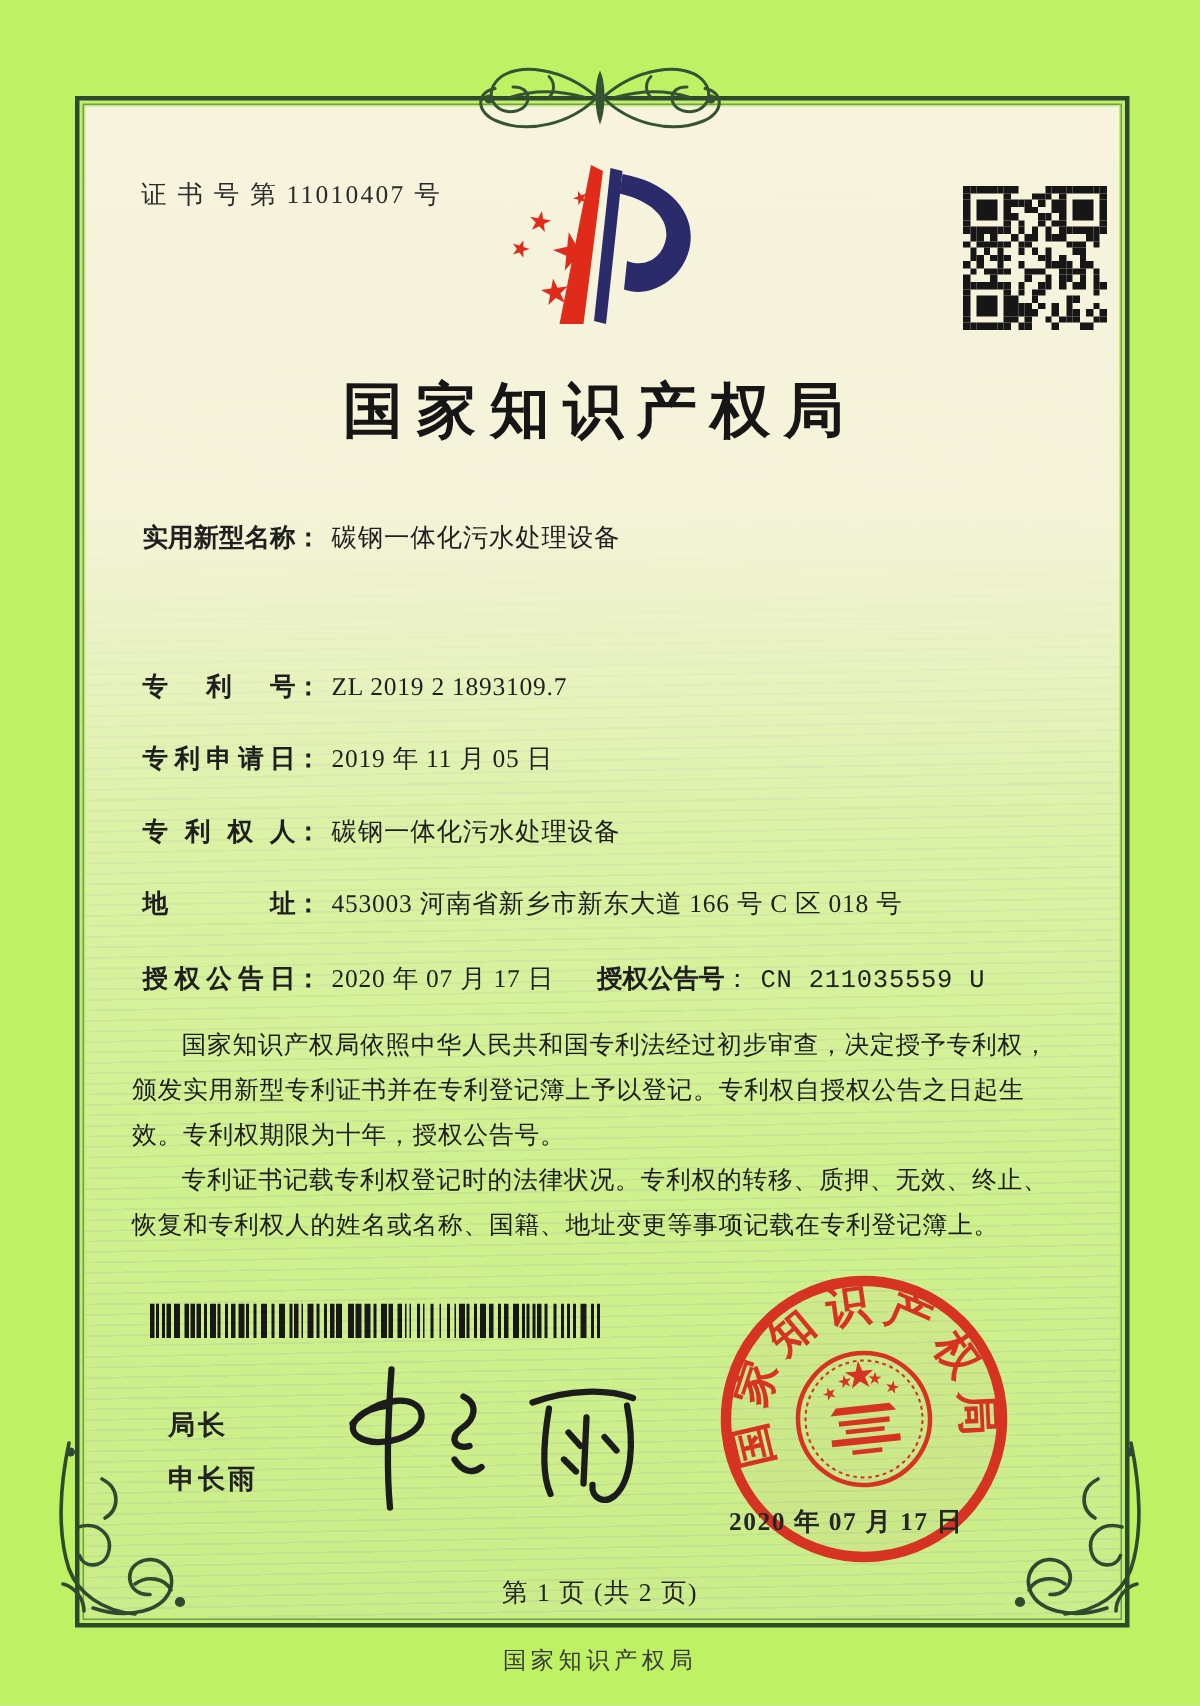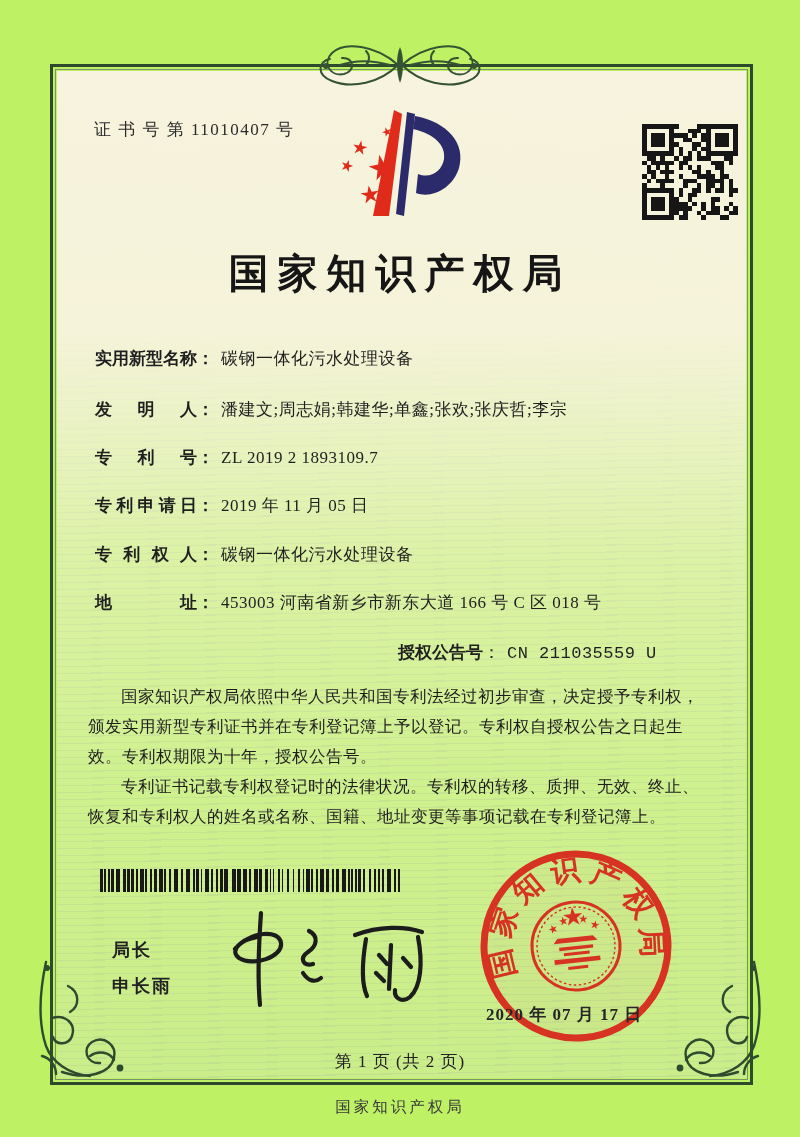--- a/index.html
+++ b/index.html
@@ -569,34 +569,34 @@
       <b class=""></b>
       <b class=""></b>
     </div>
 
   <div class="title">国家知识产权局</div>
 
   <div class="layer">
     <div class="row" style="top:347px;left:95px">
       <span class="lbl">实用新型名称</span><span class="colon">：</span><span class="val">碳钢一体化污水处理设备</span>
     </div>
-    <div class="row" style="top:398px;left:95px">
-      <span class="lbl">发明人</span><span class="colon">：</span><span class="val">潘建文;周志娟;韩建华;单鑫;张欢;张庆哲;李宗</span>
-    </div>
     <div class="row" style="top:446px;left:95px">
       <span class="lbl">专利号</span><span class="colon">：</span><span class="val">ZL 2019 2 1893109.7</span>
     </div>
     <div class="row" style="top:494px;left:95px">
       <span class="lbl">专利申请日</span><span class="colon">：</span><span class="val">2019 年 11 月 05 日</span>
     </div>
     <div class="row" style="top:543px;left:95px">
       <span class="lbl">专利权人</span><span class="colon">：</span><span class="val">碳钢一体化污水处理设备</span>
     </div>
     <div class="row" style="top:591px;left:95px">
       <span class="lbl">地址</span><span class="colon">：</span><span class="val">453003 河南省新乡市新东大道 166 号 C 区 018 号</span>
+    </div>
+    <div class="row" style="top:641px;left:95px">
+      <span class="lbl">授权公告日</span><span class="colon">：</span><span class="val">2020 年 07 月 17 日</span>
     </div>
     <div class="row2" style="top:641px;left:398px">
       <span class="lbl">授权公告号</span><span class="colon">：</span><span class="val">CN 211035559 U</span>
     </div>
   </div>
 
   <div class="paras">
     <p>国家知识产权局依照中华人民共和国专利法经过初步审查，决定授予专利权，颁发实用新型专利证书并在专利登记簿上予以登记。专利权自授权公告之日起生效。专利权期限为十年，授权公告号。</p>
     <p>专利证书记载专利权登记时的法律状况。专利权的转移、质押、无效、终止、恢复和专利权人的姓名或名称、国籍、地址变更等事项记载在专利登记簿上。</p>
   </div>

